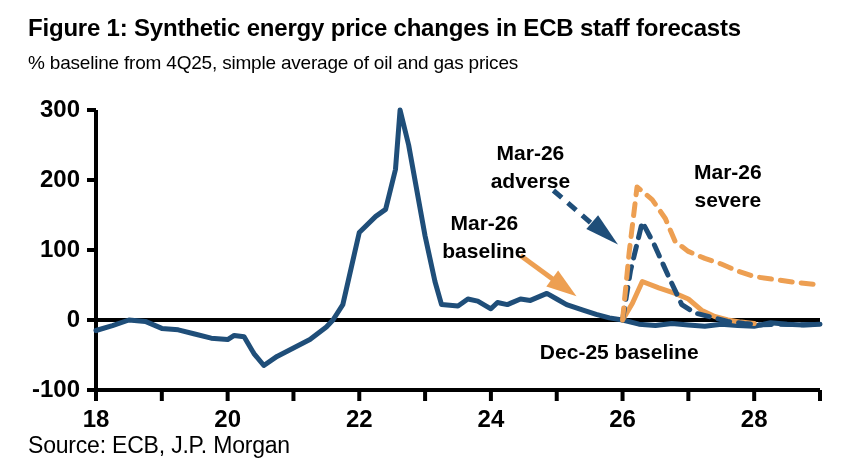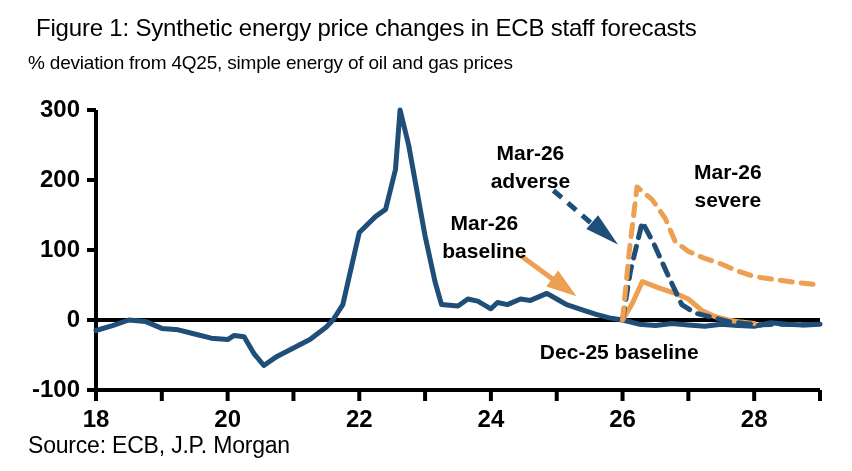--- a/index.html
+++ b/index.html
@@ -8,23 +8,22 @@
     background:#ffffff;
     font-family:"Liberation Sans", sans-serif;
     color:#000000;
     overflow:hidden;
     position:relative;
   }
   #figure-root{position:relative;width:852px;height:471px;}
 
   .title{
     position:absolute;left:28px;top:14px;
-    font-size:24px;font-weight:normal;letter-spacing:-0.2px;
+    font-size:24px;font-weight:bold;letter-spacing:-0.2px;
     white-space:nowrap;
-    margin-left:8px;
   }
   .subtitle{
     position:absolute;left:28px;top:52px;
     font-size:19px;font-weight:normal;letter-spacing:-0.2px;
     white-space:nowrap;
   }
   .source{
     position:absolute;left:28px;top:432px;
     font-size:23px;font-weight:normal;letter-spacing:-0.2px;
     white-space:nowrap;
@@ -47,21 +46,21 @@
     font-size:21px;font-weight:bold;fill:#000;
     text-anchor:middle;
   }
 </style>
 </head>
 <body>
 
 <div id="figure-root">
 
   <div class="title">Figure 1: Synthetic energy price changes in ECB staff forecasts</div>
-  <div class="subtitle">% deviation from 4Q25, simple energy of oil and gas prices</div>
+  <div class="subtitle">% baseline from 4Q25, simple average of oil and gas prices</div>
   <div class="source">Source: ECB, J.P. Morgan</div>
 
   <svg class="plot" viewBox="0 0 852 471">
     <g id="axes-layer">
         <line x1="96" y1="110" x2="96" y2="390" stroke="#000000" stroke-width="4"></line>
         <line x1="96" y1="390" x2="820" y2="390" stroke="#000000" stroke-width="4"></line>
         <line x1="96" y1="320" x2="820" y2="320" stroke="#000000" stroke-width="4"></line>
         <line x1="87" y1="390" x2="96" y2="390" stroke="#000000" stroke-width="4"></line>
         <text x="80" y="391" class="ytick-label">-100</text>
         <line x1="87" y1="320" x2="96" y2="320" stroke="#000000" stroke-width="4"></line>

